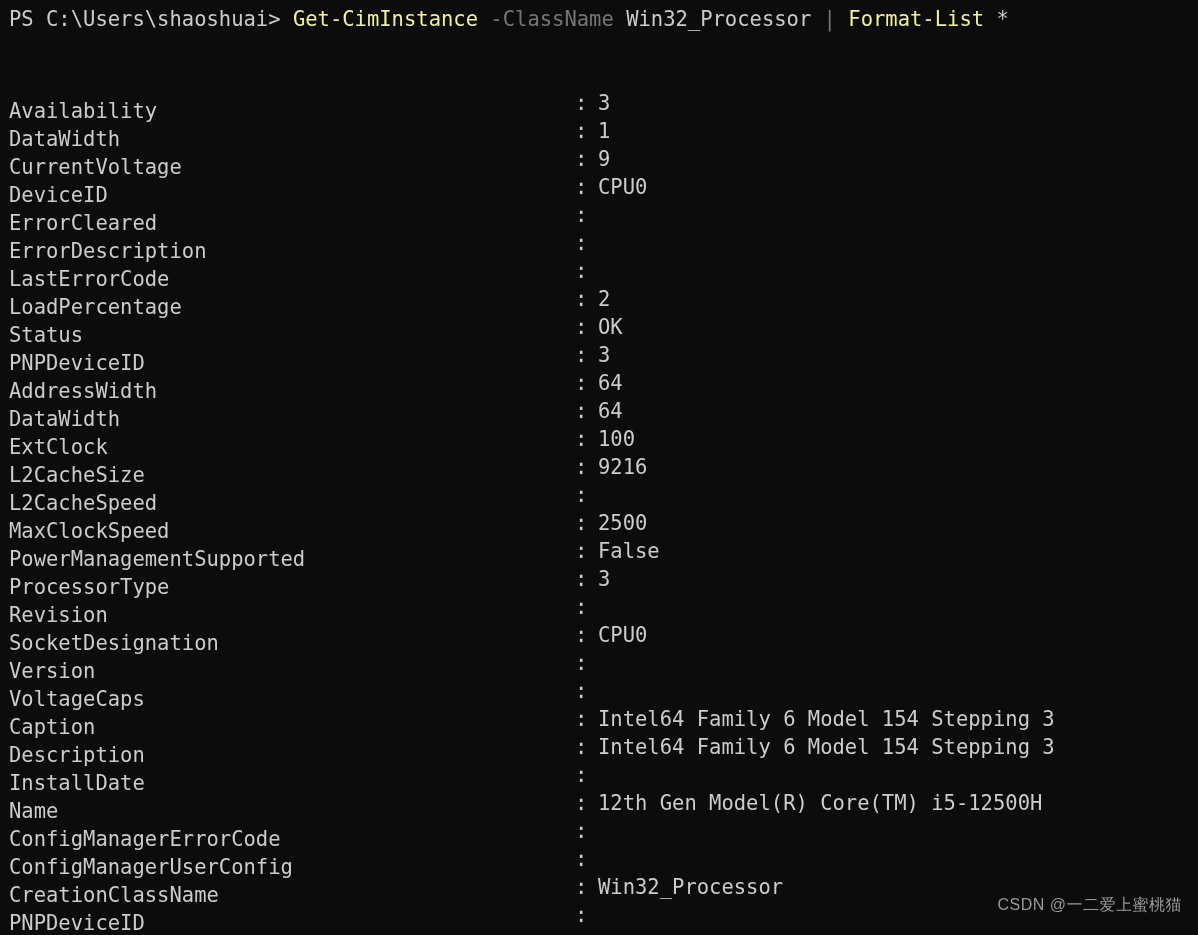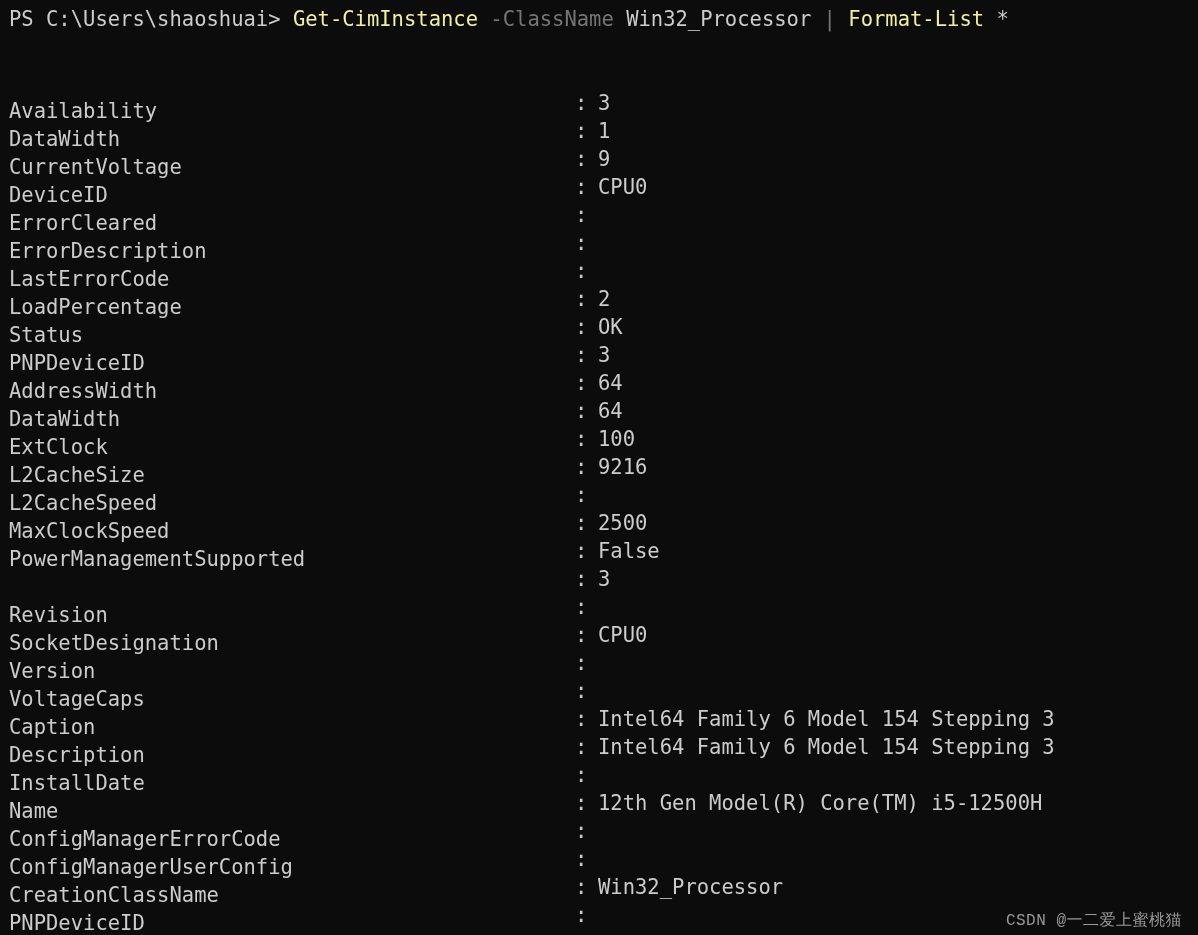--- a/index.html
+++ b/index.html
@@ -83,22 +83,22 @@
     position: absolute;
     left: 589px;
     top: 0;
     white-space: pre;
     color: #cccccc;
   }
   
   .watermark {
     position: absolute;
     right: 16px;
-    bottom: 4px;
-    font-family: Liberation Mono, monospace;
+    bottom: 19px;
+    font-family: Liberation Sans, sans-serif;
     font-size: 16px;
     color: #9a9a9a;
     white-space: pre;
     letter-spacing: 0.5px;
   }
 </style>
 </head>
 <body>
 
 <div id="terminal">
@@ -120,21 +120,21 @@
         <div class="prop-row"><span class="prop-name">LoadPercentage</span><span class="prop-colon">:</span><span class="prop-value">2</span></div>
         <div class="prop-row"><span class="prop-name">Status</span><span class="prop-colon">:</span><span class="prop-value">OK</span></div>
         <div class="prop-row"><span class="prop-name">PNPDeviceID</span><span class="prop-colon">:</span><span class="prop-value">3</span></div>
         <div class="prop-row"><span class="prop-name">AddressWidth</span><span class="prop-colon">:</span><span class="prop-value">64</span></div>
         <div class="prop-row"><span class="prop-name">DataWidth</span><span class="prop-colon">:</span><span class="prop-value">64</span></div>
         <div class="prop-row"><span class="prop-name">ExtClock</span><span class="prop-colon">:</span><span class="prop-value">100</span></div>
         <div class="prop-row"><span class="prop-name">L2CacheSize</span><span class="prop-colon">:</span><span class="prop-value">9216</span></div>
         <div class="prop-row"><span class="prop-name">L2CacheSpeed</span><span class="prop-colon">:</span><span class="prop-value"></span></div>
         <div class="prop-row"><span class="prop-name">MaxClockSpeed</span><span class="prop-colon">:</span><span class="prop-value">2500</span></div>
         <div class="prop-row"><span class="prop-name">PowerManagementSupported</span><span class="prop-colon">:</span><span class="prop-value">False</span></div>
-        <div class="prop-row"><span class="prop-colon">:</span><span class="prop-value">3</span></div>
+        <div class="prop-row"><span class="prop-name">ProcessorType</span><span class="prop-colon">:</span><span class="prop-value">3</span></div>
         <div class="prop-row"><span class="prop-name">Revision</span><span class="prop-colon">:</span><span class="prop-value"></span></div>
         <div class="prop-row"><span class="prop-name">SocketDesignation</span><span class="prop-colon">:</span><span class="prop-value">CPU0</span></div>
         <div class="prop-row"><span class="prop-name">Version</span><span class="prop-colon">:</span><span class="prop-value"></span></div>
         <div class="prop-row"><span class="prop-name">VoltageCaps</span><span class="prop-colon">:</span><span class="prop-value"></span></div>
         <div class="prop-row"><span class="prop-name">Caption</span><span class="prop-colon">:</span><span class="prop-value">Intel64 Family 6 Model 154 Stepping 3</span></div>
         <div class="prop-row"><span class="prop-name">Description</span><span class="prop-colon">:</span><span class="prop-value">Intel64 Family 6 Model 154 Stepping 3</span></div>
         <div class="prop-row"><span class="prop-name">InstallDate</span><span class="prop-colon">:</span><span class="prop-value"></span></div>
         <div class="prop-row"><span class="prop-name">Name</span><span class="prop-colon">:</span><span class="prop-value">12th Gen Model(R) Core(TM) i5-12500H</span></div>
         <div class="prop-row"><span class="prop-name">ConfigManagerErrorCode</span><span class="prop-colon">:</span><span class="prop-value"></span></div>
         <div class="prop-row"><span class="prop-name">ConfigManagerUserConfig</span><span class="prop-colon">:</span><span class="prop-value"></span></div>

